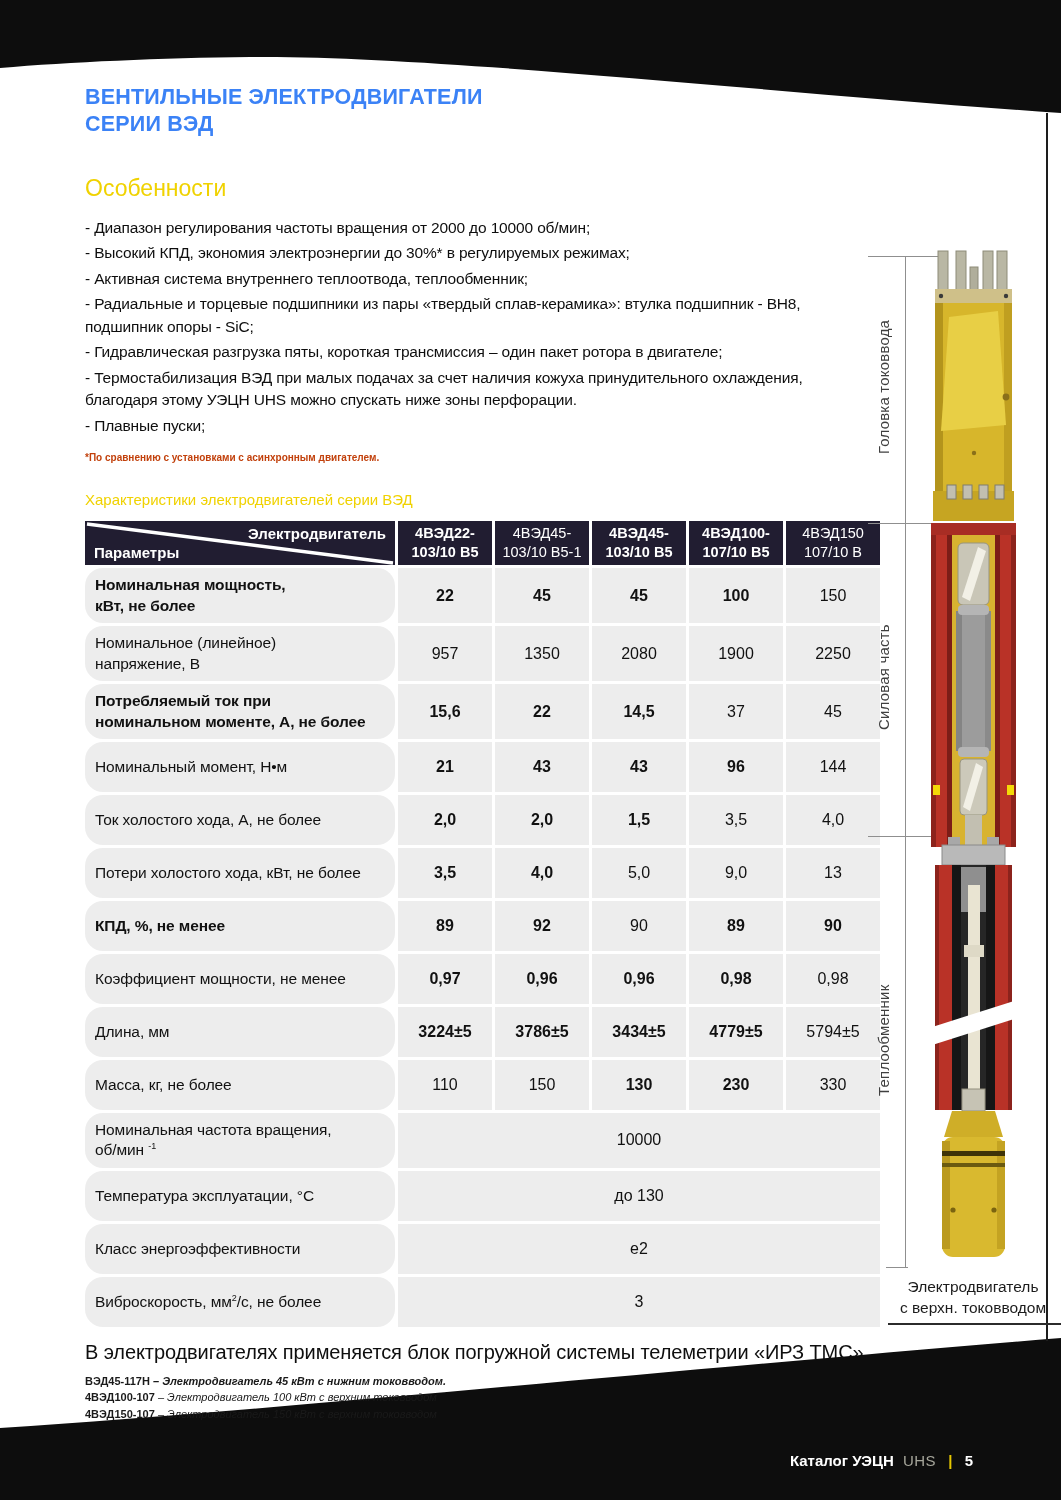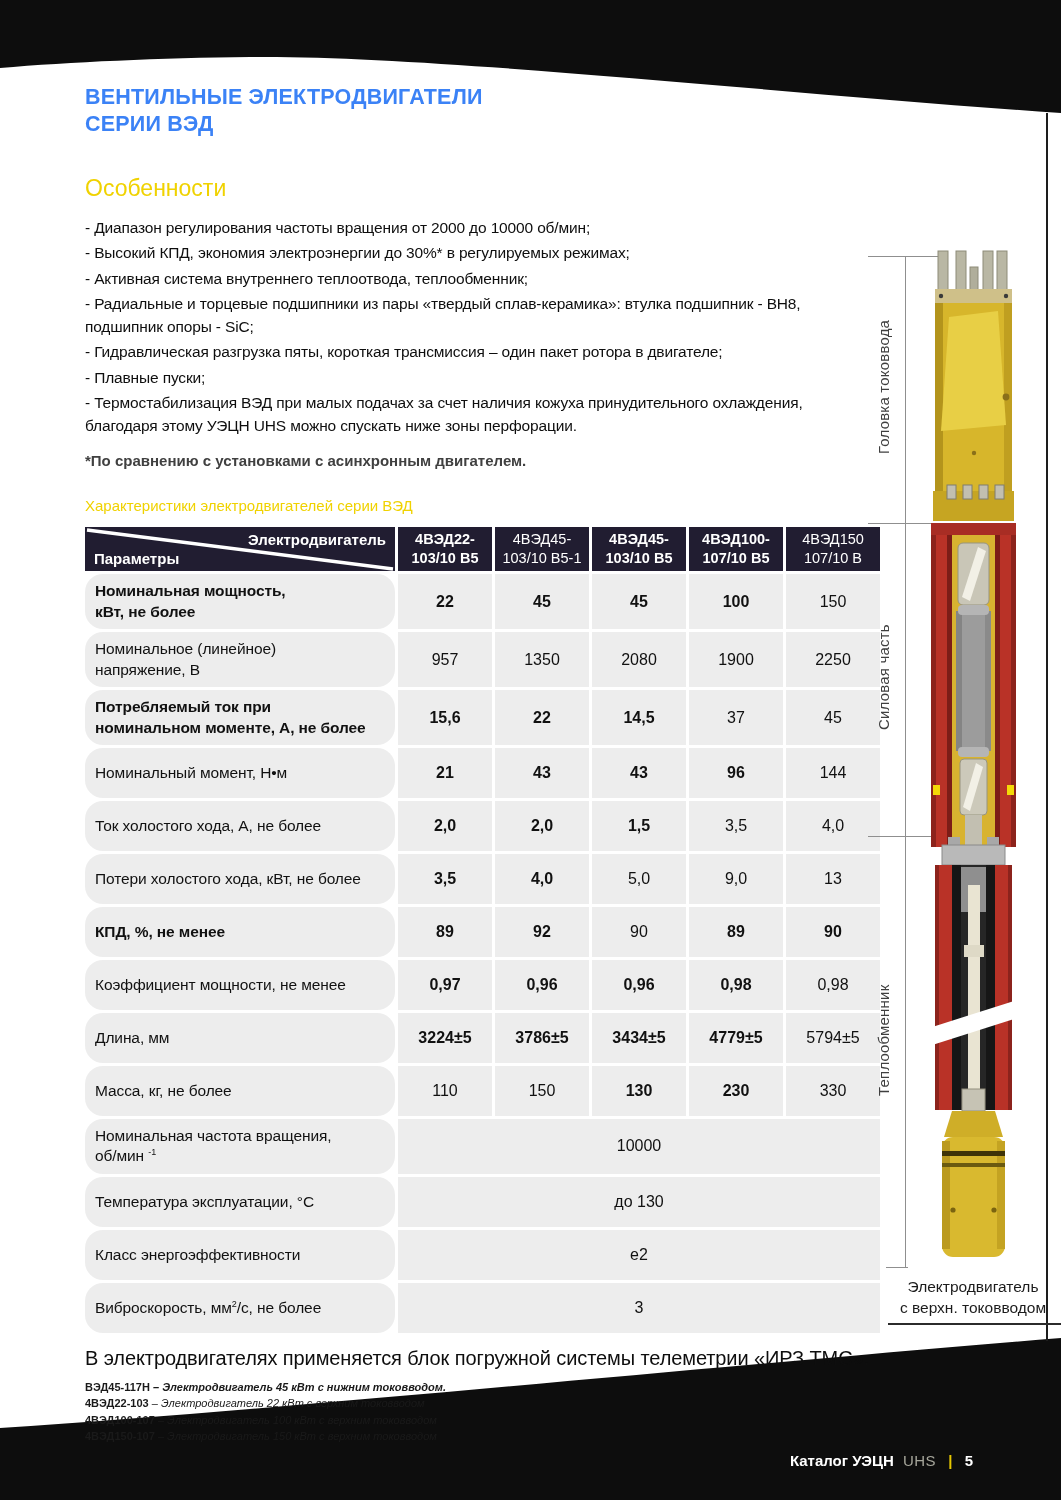--- a/index.html
+++ b/index.html
@@ -8,21 +8,21 @@
   .band{position:absolute;left:0;display:block;}
   
   .content{position:absolute;left:85px;top:84px;width:795px;}
   .doc-title{margin:0;font-size:21.5px;line-height:1.25;font-weight:700;color:#3b82f6;letter-spacing:.2px;}
   .h-yellow{margin:0;font-weight:400;color:#f0d200;}
   .h-features{margin-top:37px;font-size:23px;}
   .h-specs{margin-top:28px;font-size:15px;}
   ul.features{list-style:none;margin:15px 0 0;padding:0;width:755px;font-size:15.5px;
               line-height:22.5px;letter-spacing:-.15px;color:#0e0e0e;}
   ul.features li{margin-bottom:3px;}
-  .star-note{margin-top:15px;font-size:15px;font-weight:700;color:#404040;}
+  .star-note{margin-top:15px;font-size:10px;font-weight:700;color:#c2410c;}
   
   .spec-grid{margin-top:13px;display:grid;grid-template-columns:310px repeat(5,1fr);gap:3px;width:795px;}
   .hcell{background:#211d31;color:#fff;min-height:44px;}
   .corner{position:relative;}
   .corner svg{position:absolute;inset:0;width:100%;height:100%;}
   .corner .tr{position:absolute;top:4px;right:9px;font-size:15px;font-weight:700;}
   .corner .bl{position:absolute;bottom:4px;left:9px;font-size:15px;font-weight:700;}
   .colhead{display:flex;flex-direction:column;align-items:center;justify-content:center;
            font-size:14.5px;line-height:1.3;text-align:center;font-weight:400;}
   .colhead.bold{font-weight:700;}
@@ -75,22 +75,22 @@
       <span>СЕРИИ ВЭД</span>
     </h1>
 
     <h2 class="h-yellow h-features">Особенности</h2>
     <ul class="features" id="features-list">
         <li>- Диапазон регулирования частоты вращения от 2000 до 10000 об/мин;</li>
         <li>- Высокий КПД, экономия электроэнергии до 30%* в регулируемых режимах;</li>
         <li>- Активная система внутреннего теплоотвода, теплообменник;</li>
         <li>- Радиальные и торцевые подшипники из пары «твердый сплав-керамика»: втулка подшипник - ВН8, подшипник опоры - SiC;</li>
         <li>- Гидравлическая разгрузка пяты, короткая трансмиссия – один пакет ротора в двигателе;</li>
+        <li>- Термостабилизация ВЭД при малых подачах за счет наличия кожуха принудительного охлаждения, благодаря этому УЭЦН UHS можно спускать ниже  зоны перфорации.</li>
         <li>- Плавные пуски;</li>
-        <li>- Термостабилизация ВЭД при малых подачах за счет наличия кожуха принудительного охлаждения, благодаря этому УЭЦН UHS можно спускать ниже  зоны перфорации.</li>
       </ul>
     <div class="star-note">*По сравнению с установками с асинхронным двигателем.</div>
 
     <h2 class="h-yellow h-specs">Характеристики электродвигателей серии ВЭД</h2>
 
     <div class="spec-grid" id="spec-grid">
       <div class="hcell corner">
         <svg viewBox="0 0 310 44" preserveAspectRatio="none">
           <line x1="2" y1="3" x2="308" y2="42" stroke="#ffffff" stroke-width="3.4"></line>
         </svg>
@@ -212,21 +212,20 @@
         <div class="cell val merged">е2</div>
         <div class="cell label">
           <div class="lwrap"><span>Виброскорость, мм</span><sup>2</sup><span>/с, не более</span></div>
         </div>
         <div class="cell val merged">3</div>
       </div>
 
     <div class="table-note">В электродвигателях применяется блок погружной системы телеметрии «ИРЗ ТМС».</div>
     <div class="fnotes" id="fnotes">
         <div class="strong"><span class="code">ВЭД45-117Н </span><span class="desc">– Электродвигатель 45 кВт с нижним токовводом.</span></div>
-        <div><span class="code">4ВЭД22-103 </span><span class="desc">– Электродвигатель 22 кВт с верхним токовводом</span></div>
         <div><span class="code">4ВЭД100-107 </span><span class="desc">– Электродвигатель 100 кВт с верхним токовводом</span></div>
         <div><span class="code">4ВЭД150-107 </span><span class="desc">– Электродвигатель 150 кВт с верхним токовводом</span></div>
       </div>
   </div>
 
   <div class="bk-line" style="left:905px;top:256px;width:1px;height:1012px"></div>
   <div class="bk-line" style="left:868px;top:256px;width:72px;height:1px"></div>
   <div class="bk-line" style="left:868px;top:523px;width:72px;height:1px"></div>
   <div class="bk-line" style="left:868px;top:836px;width:72px;height:1px"></div>
   <div class="bk-line" style="left:886px;top:1267px;width:22px;height:1px"></div>

